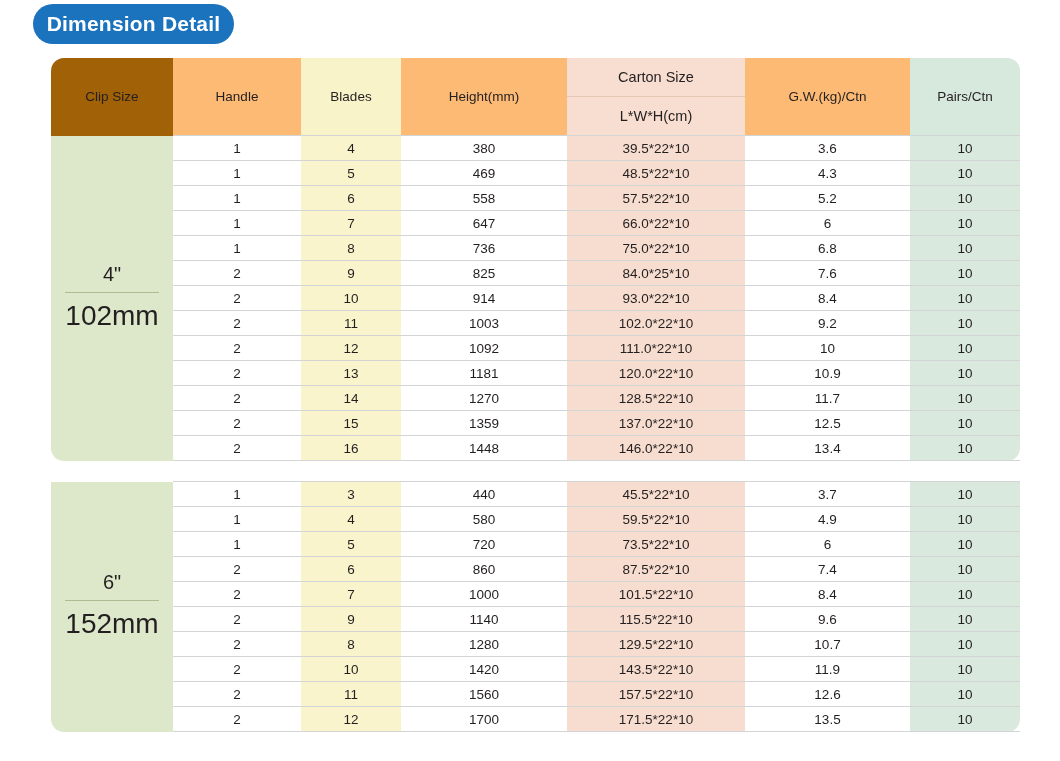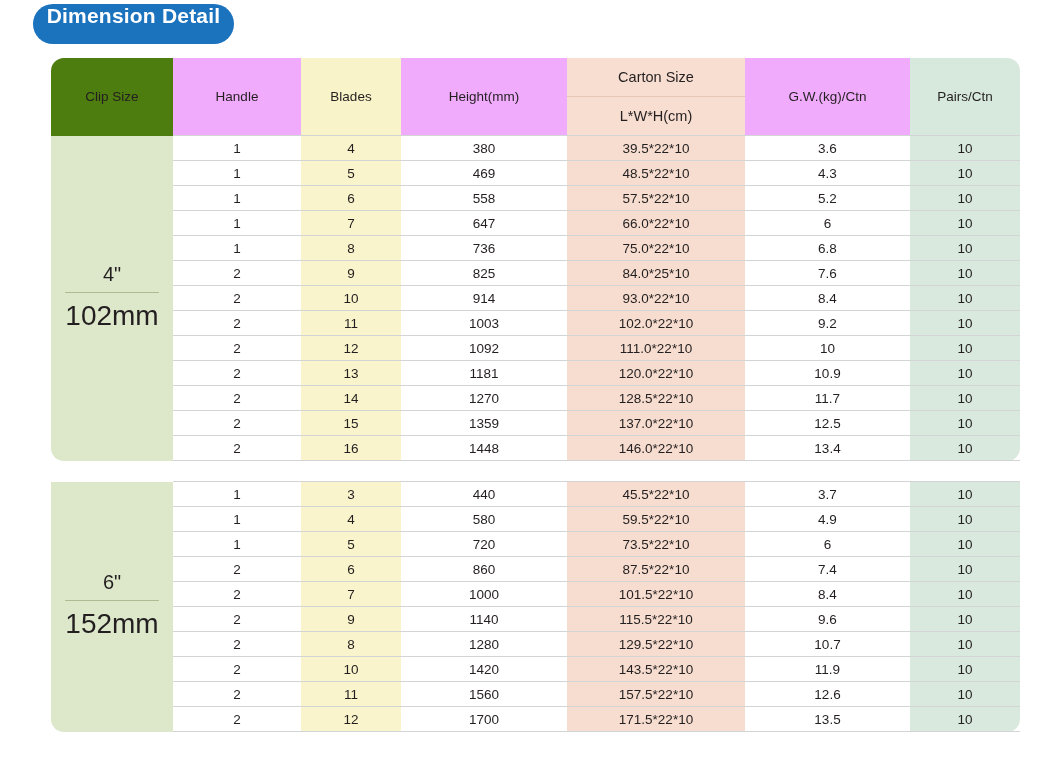--- a/index.html
+++ b/index.html
@@ -16,20 +16,21 @@
   }
 
   
   .title-badge {
     position: absolute;
     left: 33px; top: 4px;
     width: 201px; height: 40px;
     background: #1b72bd;
     border-radius: 20px;
     display: flex;
+    align-items: center;
     justify-content: center;
     color: #ffffff;
     font-size: 21px;
     font-weight: bold;
     letter-spacing: .2px;
   }
 
   
   .sheet {
     position: absolute;
@@ -57,22 +58,22 @@
   col.c-clip   { width: 122px; }
   col.c-handle { width: 128px; }
   col.c-blades { width: 100px; }
   col.c-height { width: 166px; }
   col.c-carton { width: 178px; }
   col.c-gw     { width: 165px; }
   col.c-pairs  { width: 110px; }
 
   
   .hdr { height: 77px; font-size: 14.5px; }
-  .hdr-clip   { background: #4d7c0f; border-top-left-radius: 13px; }
-  .hdr-plain  { background: #f0abfc; }
+  .hdr-clip   { background: #a16207; border-top-left-radius: 13px; }
+  .hdr-plain  { background: #fdba74; }
   .hdr-blades { background: #f8f3c8; }
   .hdr-carton { background: #f8ded0; padding: 0 !important; }
   .hdr-pairs  { background: #d7e8dd; border-top-right-radius: 13px; }
 
   .carton-stack { display: flex; flex-direction: column; height: 77px; }
   .carton-top, .carton-bot {
     flex: 1 1 50%;
     display: flex; align-items: center; justify-content: center;
     font-size: 14.5px;
   }

